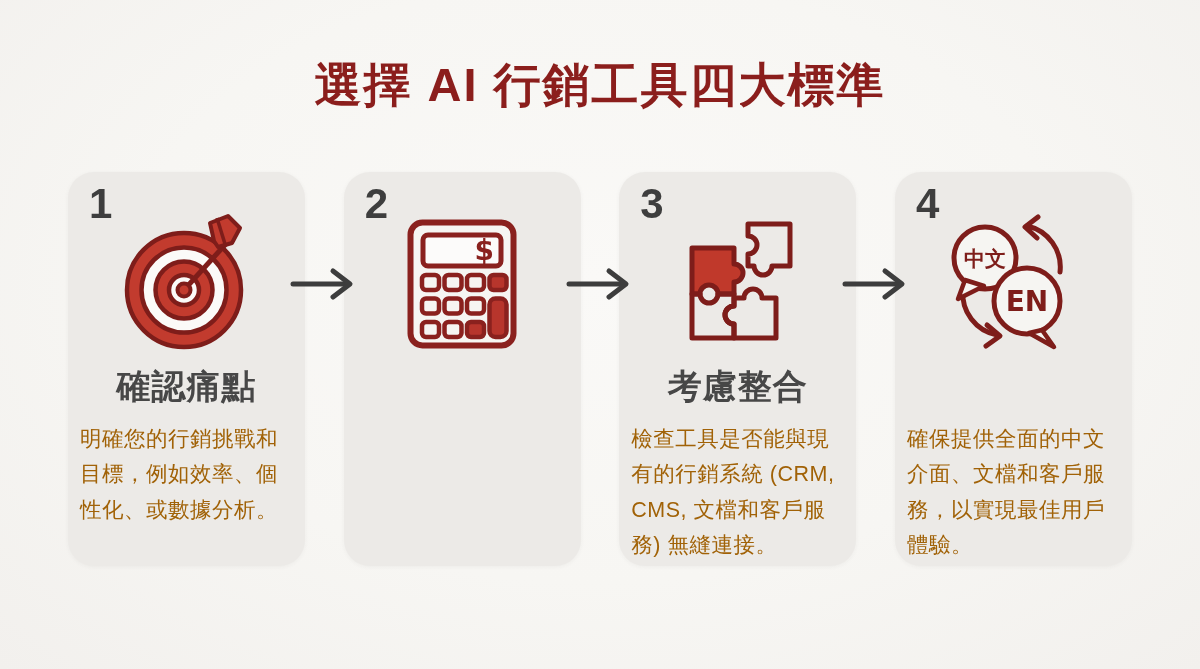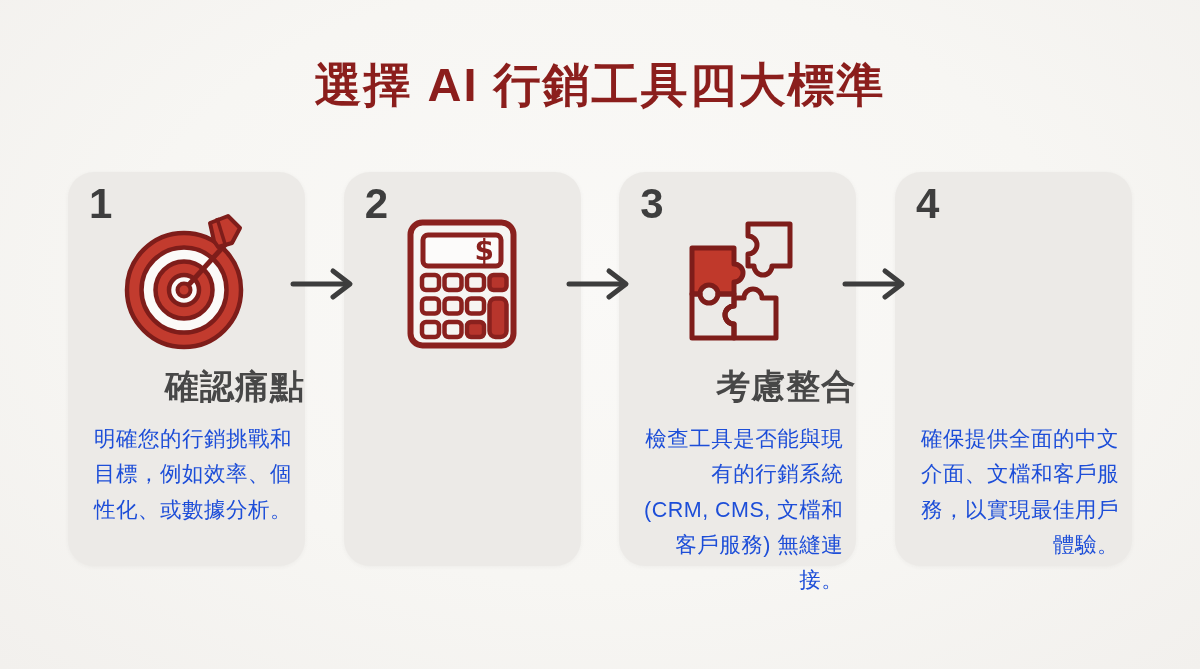--- a/index.html
+++ b/index.html
@@ -59,36 +59,36 @@
     height: 152px;
     display: flex;
     align-items: center;
     justify-content: center;
   }
   .card-title {
     position: absolute;
     top: 192px;
     left: 0;
     width: 100%;
-    text-align: right;
+    text-align: center;
     font-size: 34px;
     font-weight: 700;
     letter-spacing: 1px;
     color: #474747;
   }
   .card-body {
     position: absolute;
     top: 250px;
-    left: 24px;
+    left: 12px;
     right: 13px;
-    text-align: right;
+    text-align: left;
     font-size: 21.5px;
     line-height: 1.64;
     letter-spacing: 0.5px;
-    color: #1d4ed8;
+    color: #a16207;
   }
   .gap-arrow {
     position: absolute;
     top: 266px;
     width: 68px;
     height: 36px;
   }
   .a1 { left: 290px; }
   .a2 { left: 566px; }
   .a3 { left: 842px; }
@@ -153,20 +153,34 @@
           <path d="M 80,10 L 122,10 L 122,52 L 104,52 a 9 9 0 0 1 -18 0 L 80,52 L 80,40 a 9 9 0 0 0 0 -18 L 80,10 Z" fill="none" stroke="#7e1d1a" stroke-width="5" stroke-linejoin="round"></path>
         </svg>
       </div>
       <div class="step-num">3</div>
       <h2 class="card-title">考慮整合</h2>
       <p class="card-body">檢查工具是否能與現有的行銷系統 (CRM, CMS, 文檔和客戶服務) 無縫連接。</p>
     </section>
 
     <section class="card">
       <div class="step-num">4</div>
+      <div class="icon-wrap">
+        <svg width="140" height="140" viewBox="0 0 140 140">
+          <path d="M 84,12 A 42 42 0 0 1 117,58" fill="none" stroke="#7e1d1a" stroke-width="5" stroke-linecap="round"></path>
+          <path d="M 95,3 L 82,13 L 94,24" fill="none" stroke="#7e1d1a" stroke-width="5" stroke-linecap="round" stroke-linejoin="round"></path>
+          <path d="M 20,76 A 42 42 0 0 0 54,121" fill="none" stroke="#7e1d1a" stroke-width="5" stroke-linecap="round"></path>
+          <path d="M 44,111 L 57,122 L 43,132" fill="none" stroke="#7e1d1a" stroke-width="5" stroke-linecap="round" stroke-linejoin="round"></path>
+          <circle cx="42" cy="44" r="31" fill="#f6f5f2" stroke="#7e1d1a" stroke-width="5"></circle>
+          <path d="M 22,66 L 15,85 L 41,72 Z" fill="#f6f5f2" stroke="#7e1d1a" stroke-width="4.5" stroke-linejoin="round"></path>
+          <text x="42" y="52" text-anchor="middle" font-size="21" font-weight="bold" fill="#7e1d1a">中文</text>
+          <circle cx="84" cy="87" r="33" fill="#f6f5f2" stroke="#7e1d1a" stroke-width="5"></circle>
+          <path d="M 99,116 L 111,133 L 86,119 Z" fill="#f6f5f2" stroke="#7e1d1a" stroke-width="4.5" stroke-linejoin="round"></path>
+          <text x="84" y="97" text-anchor="middle" font-size="28" font-weight="bold" fill="#7e1d1a">EN</text>
+        </svg>
+      </div>
       <p class="card-body">確保提供全面的中文介面、文檔和客戶服務，以實現最佳用戶體驗。</p>
     </section>
 
   </div>
 
   <div class="gap-arrow a1">
     <svg width="68" height="36" viewBox="0 0 68 36">
       <line x1="3" y1="18" x2="57" y2="18" stroke="#3d3d3d" stroke-width="5" stroke-linecap="round"></line>
       <polyline points="43,5 60,18 43,31" fill="none" stroke="#3d3d3d" stroke-width="5" stroke-linecap="round" stroke-linejoin="round"></polyline>
     </svg>

